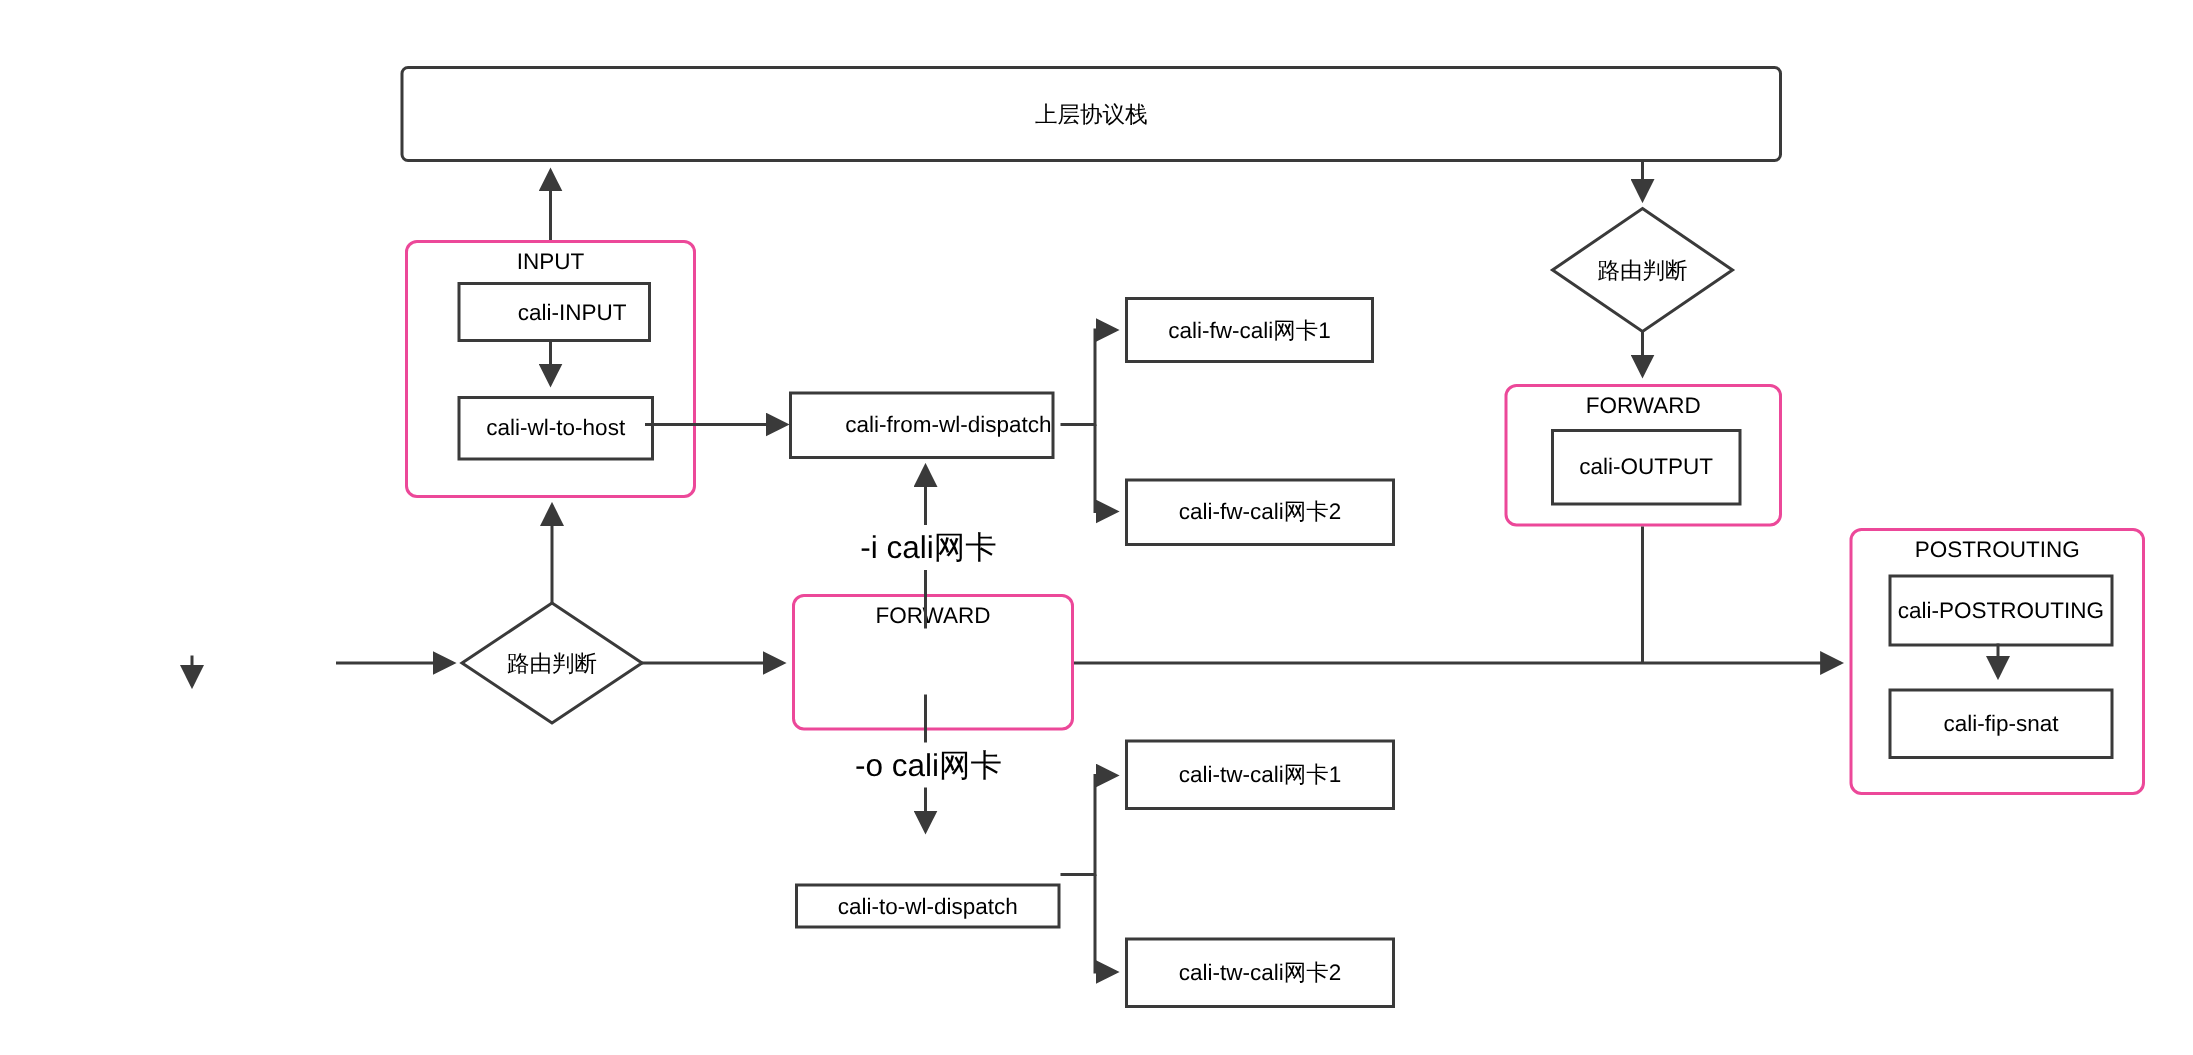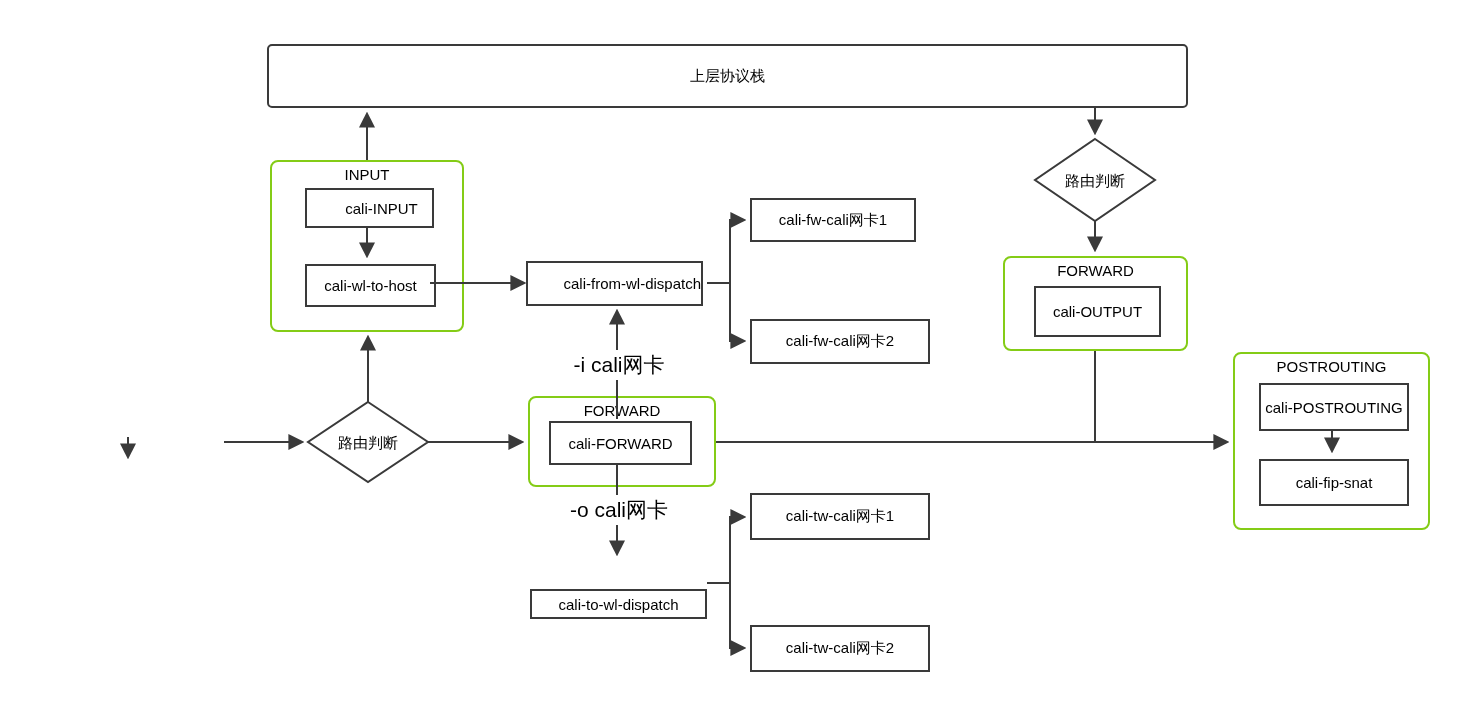--- a/index.html
+++ b/index.html
@@ -23,21 +23,21 @@
     background: #ffffff;
     border: 2px solid #3a3a3a;
     border-radius: 5px;
     display: flex; align-items: center; justify-content: center;
     font-size: 15px;
   }
   .group {
     position: absolute;
     box-sizing: border-box;
     background: #ffffff;
-    border: 2px solid #84cc16;
+    border: 2px solid #ec4899;
     border-radius: 8px;
   }
   .group-title {
     position: absolute;
     top: 4px; left: 0; right: 0;
     text-align: center;
     font-size: 15px;
     white-space: nowrap;
   }
   .chain {
@@ -81,23 +81,20 @@
         <span>cali-INPUT</span>
       </div>
       <div class="chain" style="left:33px; top:102px; width:131px; height:43px;">
         <span>cali-wl-to-host</span>
       </div>
     </div>
 
 
     <div class="group" style="left:528px; top:396px; width:188px; height:91px;">
       <div class="group-title">FORWARD</div>
-      <div class="chain" style="left:19px; top:23px; width:143px; height:44px;">
-        <span>cali-FORWARD</span>
-      </div>
     </div>
 
     <div class="group" style="left:1003px; top:256px; width:185px; height:95px;">
       <div class="group-title">FORWARD</div>
       <div class="chain" style="left:29px; top:28px; width:127px; height:51px;">
         <span>cali-OUTPUT</span>
       </div>
     </div>
 
     <div class="group" style="left:1233px; top:352px; width:197px; height:178px;">

